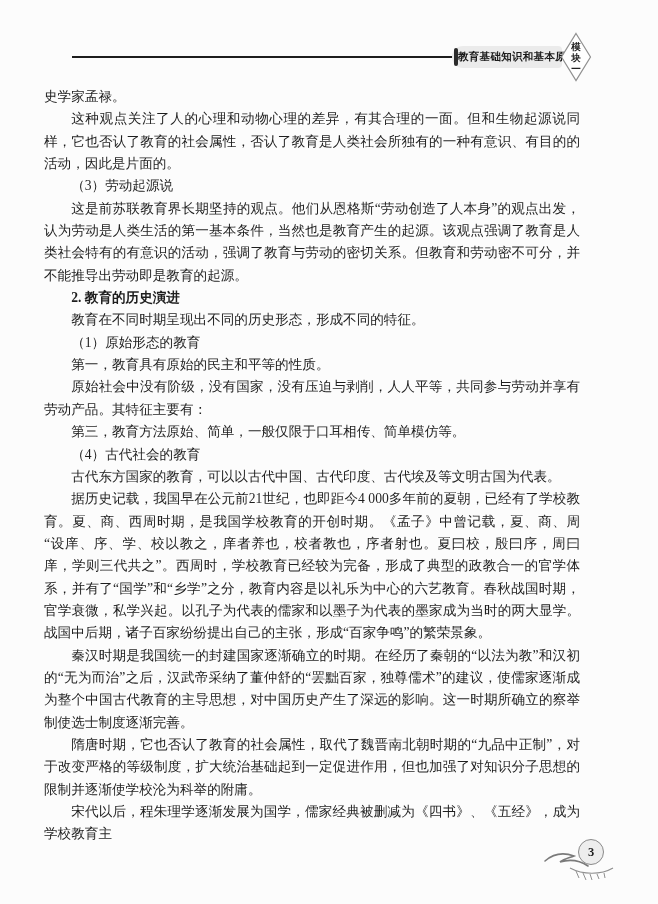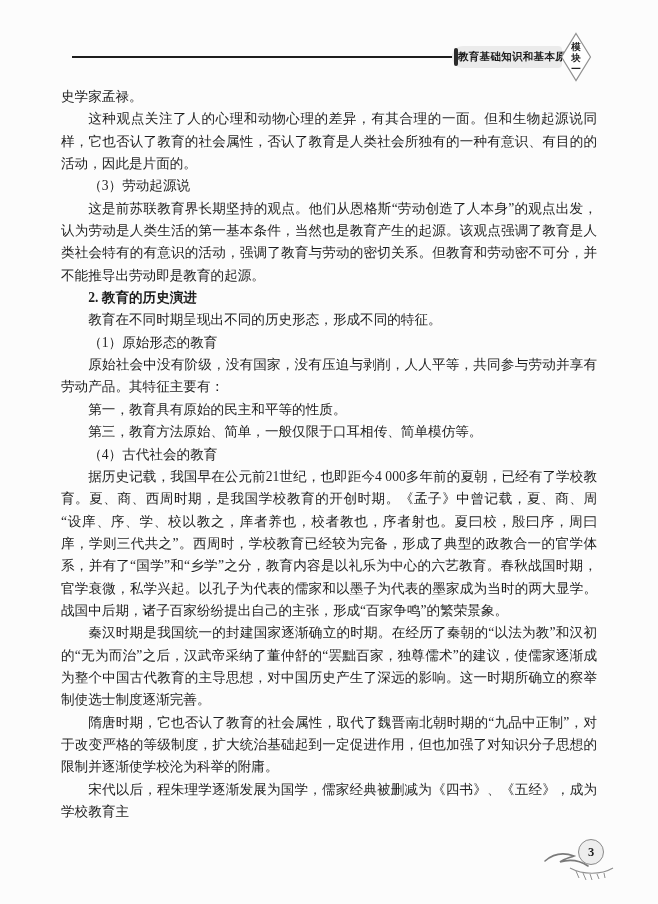--- a/index.html
+++ b/index.html
@@ -40,21 +40,21 @@
   .module-tab svg{position:absolute;left:0;top:0;}
   .module-text{
     position:absolute;left:0;top:0;width:32px;height:50px;
     display:flex;flex-direction:column;align-items:center;justify-content:center;
     font-size:9.5px;font-weight:bold;color:#222;line-height:11px;
     font-family:"Liberation Sans","DejaVu Sans",sans-serif;
   }
 
   
   .body-text{
-    position:absolute;left:61px;top:86px;width:536px;
+    position:absolute;left:44px;top:86px;width:536px;
     font-size:13.6px;line-height:22.35px;
     text-align:justify;text-justify:inter-ideograph;
   }
   .para{margin:0;text-indent:2em;}
   .para.no-indent{text-indent:0;}
   .para.bold{font-weight:bold;}
 
   
   .footer-flourish{position:absolute;left:543px;top:844px;}
   .page-circle{
@@ -88,24 +88,25 @@
   </div>
 
   <main class="body-text">
       <p class="para no-indent">史学家孟禄。</p>
       <p class="para">这种观点关注了人的心理和动物心理的差异，有其合理的一面。但和生物起源说同样，它也否认了教育的社会属性，否认了教育是人类社会所独有的一种有意识、有目的的活动，因此是片面的。</p>
       <p class="para">（3）劳动起源说</p>
       <p class="para">这是前苏联教育界长期坚持的观点。他们从恩格斯“劳动创造了人本身”的观点出发，认为劳动是人类生活的第一基本条件，当然也是教育产生的起源。该观点强调了教育是人类社会特有的有意识的活动，强调了教育与劳动的密切关系。但教育和劳动密不可分，并不能推导出劳动即是教育的起源。</p>
       <p class="para bold">2. 教育的历史演进</p>
       <p class="para">教育在不同时期呈现出不同的历史形态，形成不同的特征。</p>
       <p class="para">（1）原始形态的教育</p>
+      <p class="para">第一，教育具有原始的民主和平等的性质。</p>
       <p class="para">原始社会中没有阶级，没有国家，没有压迫与剥削，人人平等，共同参与劳动并享有劳动产品。其特征主要有：</p>
-      <p class="para">第一，教育具有原始的民主和平等的性质。</p>
       <p class="para">第三，教育方法原始、简单，一般仅限于口耳相传、简单模仿等。</p>
       <p class="para">（4）古代社会的教育</p>
+      <p class="para">古代东方国家的教育，可以以古代中国、古代印度、古代埃及等文明古国为代表。</p>
       <p class="para">据历史记载，我国早在公元前21世纪，也即距今4 000多年前的夏朝，已经有了学校教育。夏、商、西周时期，是我国学校教育的开创时期。《孟子》中曾记载，夏、商、周“设庠、序、学、校以教之，庠者养也，校者教也，序者射也。夏曰校，殷曰序，周曰庠，学则三代共之”。西周时，学校教育已经较为完备，形成了典型的政教合一的官学体系，并有了“国学”和“乡学”之分，教育内容是以礼乐为中心的六艺教育。春秋战国时期，官学衰微，私学兴起。以孔子为代表的儒家和以墨子为代表的墨家成为当时的两大显学。战国中后期，诸子百家纷纷提出自己的主张，形成“百家争鸣”的繁荣景象。</p>
       <p class="para">秦汉时期是我国统一的封建国家逐渐确立的时期。在经历了秦朝的“以法为教”和汉初的“无为而治”之后，汉武帝采纳了董仲舒的“罢黜百家，独尊儒术”的建议，使儒家逐渐成为整个中国古代教育的主导思想，对中国历史产生了深远的影响。这一时期所确立的察举制使选士制度逐渐完善。</p>
       <p class="para">隋唐时期，它也否认了教育的社会属性，取代了魏晋南北朝时期的“九品中正制”，对于改变严格的等级制度，扩大统治基础起到一定促进作用，但也加强了对知识分子思想的限制并逐渐使学校沦为科举的附庸。</p>
       <p class="para">宋代以后，程朱理学逐渐发展为国学，儒家经典被删减为《四书》、《五经》，成为学校教育主</p>
     </main>
 
   <svg class="footer-flourish" width="80" height="36" viewBox="0 0 80 36">
     <path d="M2,17 C10,10 20,8 31,12 C26,14 21,15 17,18 C27,15 36,16 45,22" fill="none" stroke="#7a7a7a" stroke-width="1.6" stroke-linecap="round"></path>
     <path d="M27,24 C40,31 58,31 70,24" fill="none" stroke="#8f8f8f" stroke-width="1.2"></path>
     <path d="M33,27 l3,7 M40,29 l3,7 M47,30 l2,6 M54,30 l2,5 M61,29 l1,5" fill="none" stroke="#8f8f8f" stroke-width="1"></path>

